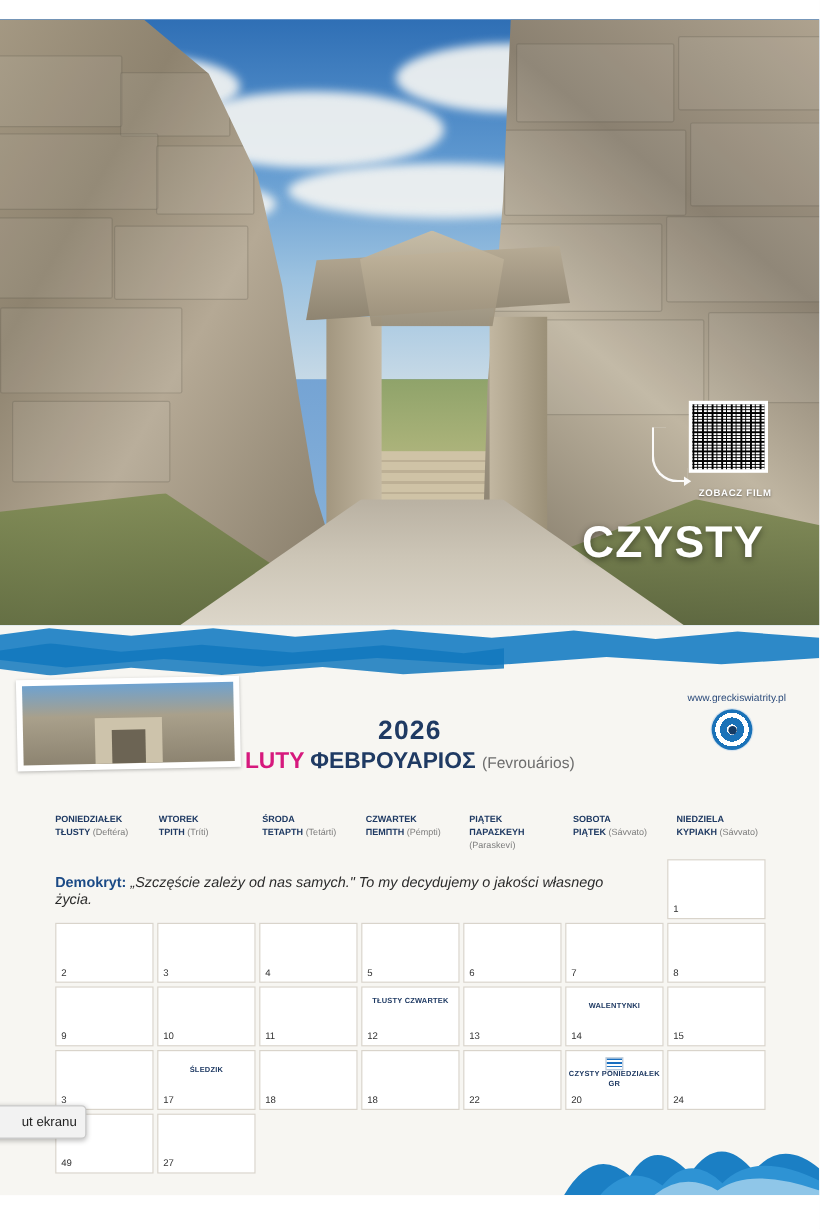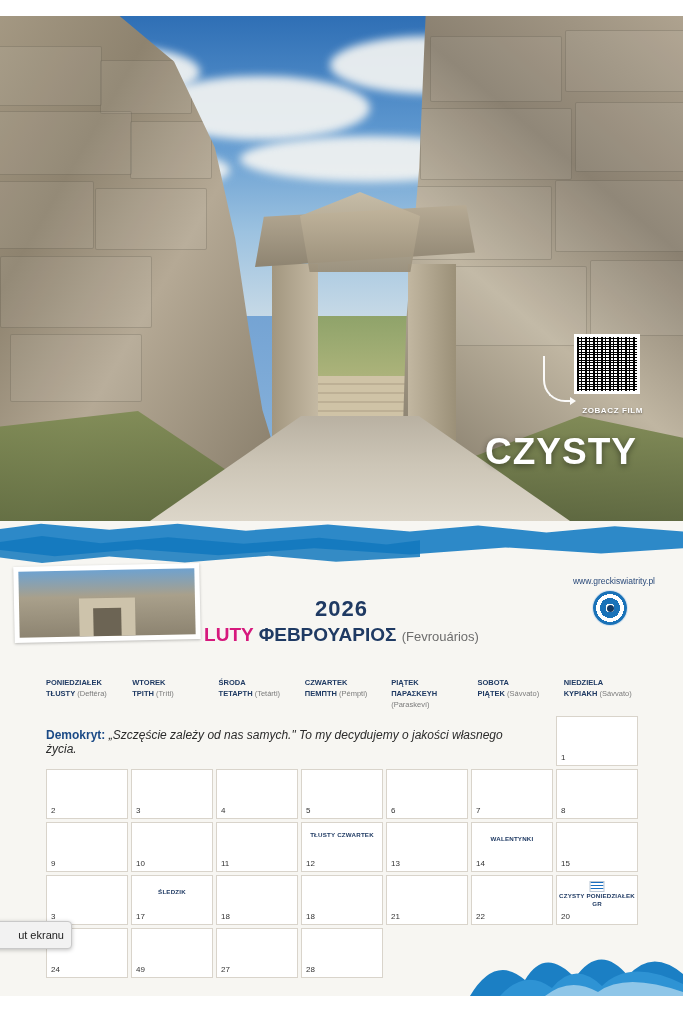--- a/index.html
+++ b/index.html
@@ -564,41 +564,35 @@
           <div class="note">ŚLEDZIK</div>
           <div class="num">17</div>
         </div>
         <div class="cell">
           <div class="num">18</div>
         </div>
         <div class="cell">
           <div class="num">18</div>
         </div>
         <div class="cell">
-          <div class="num">21</div>
-        </div>
-        <div class="cell">
           <div class="num">22</div>
         </div>
         <div class="cell">
           <div class="flag"></div>
           <div class="note two" style="top: 16px;">CZYSTY PONIEDZIAŁEK GR</div>
           <div class="num">20</div>
         </div>
         <div class="cell">
           <div class="num">24</div>
         </div>
         <div class="cell">
           <div class="num">49</div>
         </div>
         <div class="cell">
           <div class="num">27</div>
-        </div>
-        <div class="cell">
-          <div class="num">28</div>
         </div>
         <div class="cell blank"></div>
       </div>
 
     <div class="waves">
       <svg width="683" height="72" viewBox="0 0 683 72" preserveAspectRatio="none">
         <path d="M470 72 Q495 30 525 56 Q545 22 575 54 Q600 18 628 52 Q652 24 683 50 L683 72 Z" fill="#1b7fc4"></path>
         <path d="M500 72 Q525 44 552 64 Q575 36 602 62 Q630 34 683 60 L683 72 Z" fill="#2e93d4"></path>
         <path d="M545 72 Q570 52 598 68 Q625 48 683 68 L683 72 Z" fill="#8fc6e8"></path>
       </svg>

